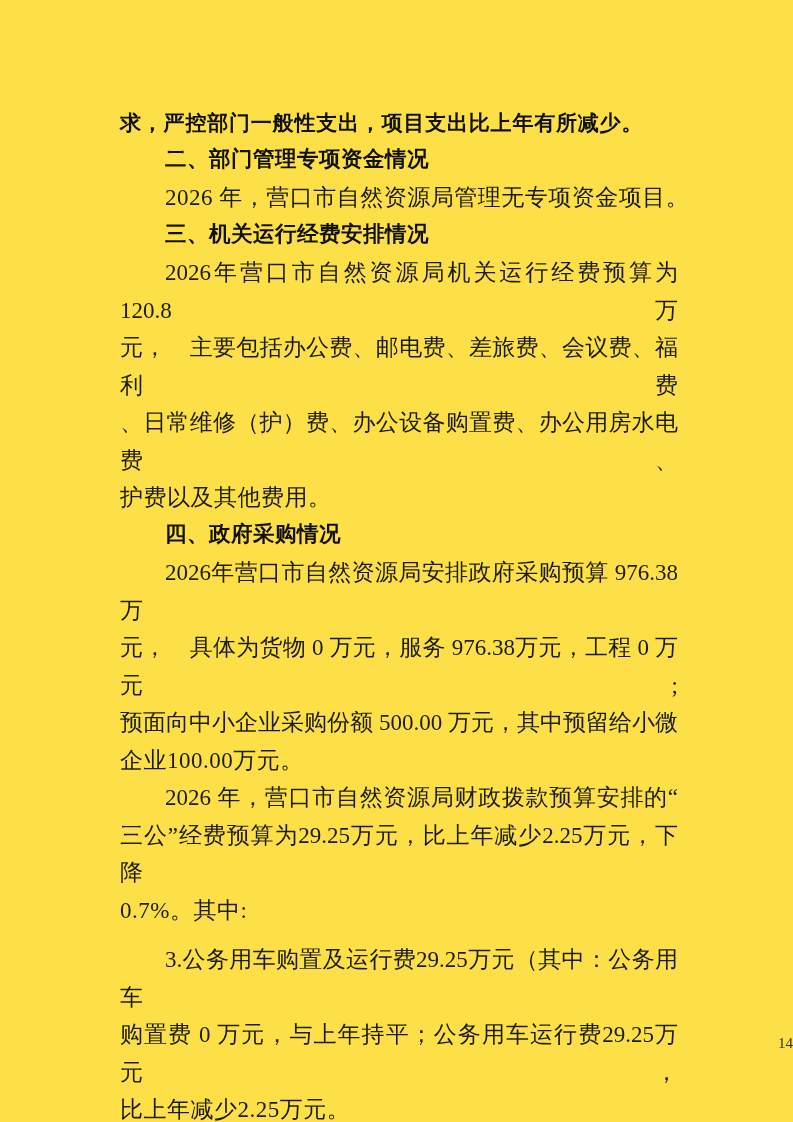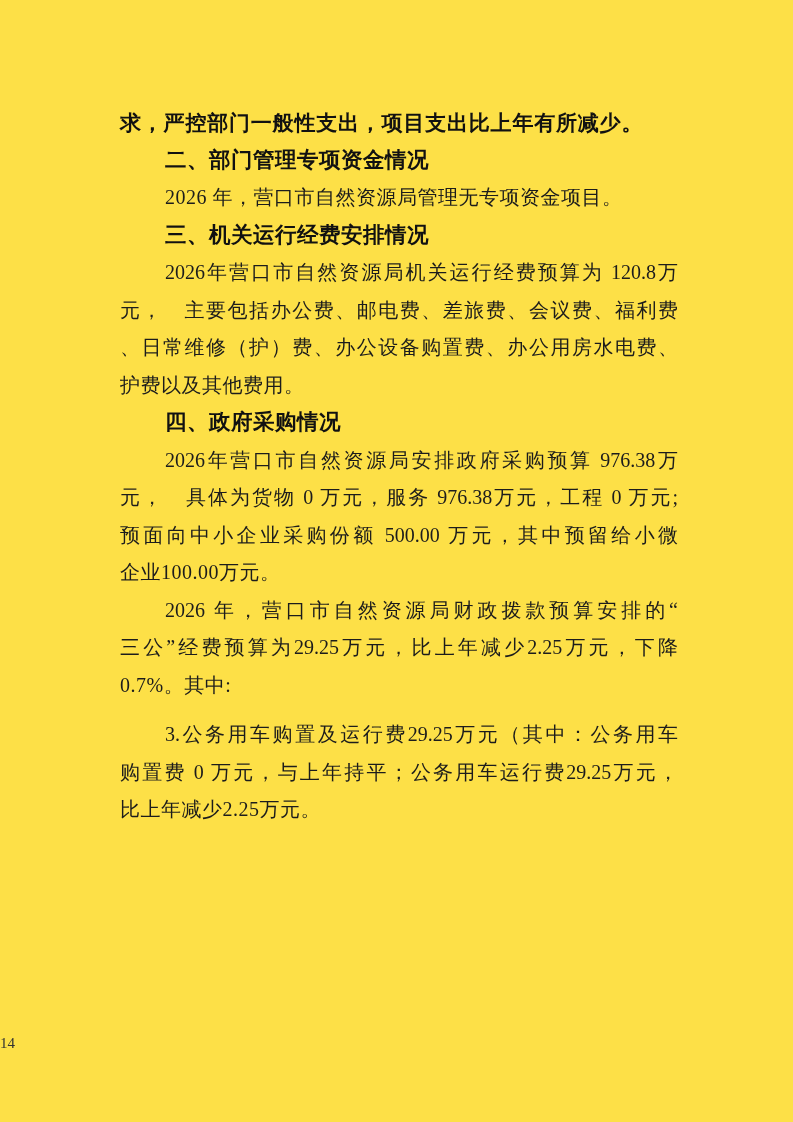--- a/index.html
+++ b/index.html
@@ -16,21 +16,21 @@
     overflow: hidden;
     font-family: "Liberation Serif", serif;
   }
   .content {
     position: absolute;
     top: 104px;
     left: 120px;
     width: 558px;
   }
   .ln {
-    font-size: 20px;
+    font-size: 23px;
     line-height: 37.5px;
     white-space: nowrap;
     letter-spacing: 0.5px;
     color: #1c1c1c;
   }
   
   .fill {
     white-space: normal;
     text-align: justify;
     text-align-last: justify;
@@ -41,34 +41,34 @@
   
   .b {
     font-family: "Liberation Sans", sans-serif;
     font-weight: 700;
     font-size: 21px;
     letter-spacing: 0.8px;
     color: #111;
   }
   
   .h {
-    font-family: Liberation Sans, sans-serif;
+    font-family: Liberation Mono, monospace;
     font-weight: 700;
     font-size: 21.5px;
     letter-spacing: 0.5px;
     color: #111;
   }
   
   .item { margin-top: 12px; }
   .page-number {
     position: absolute;
     top: 1033px;
     left: 0;
     width: 100%;
-    text-align: left;
+    text-align: right;
     font-size: 15px;
     line-height: 20px;
     color: #333;
     font-family: "Liberation Serif", serif;
   }
 </style>
 </head>
 <body>
 
 <div class="page">

